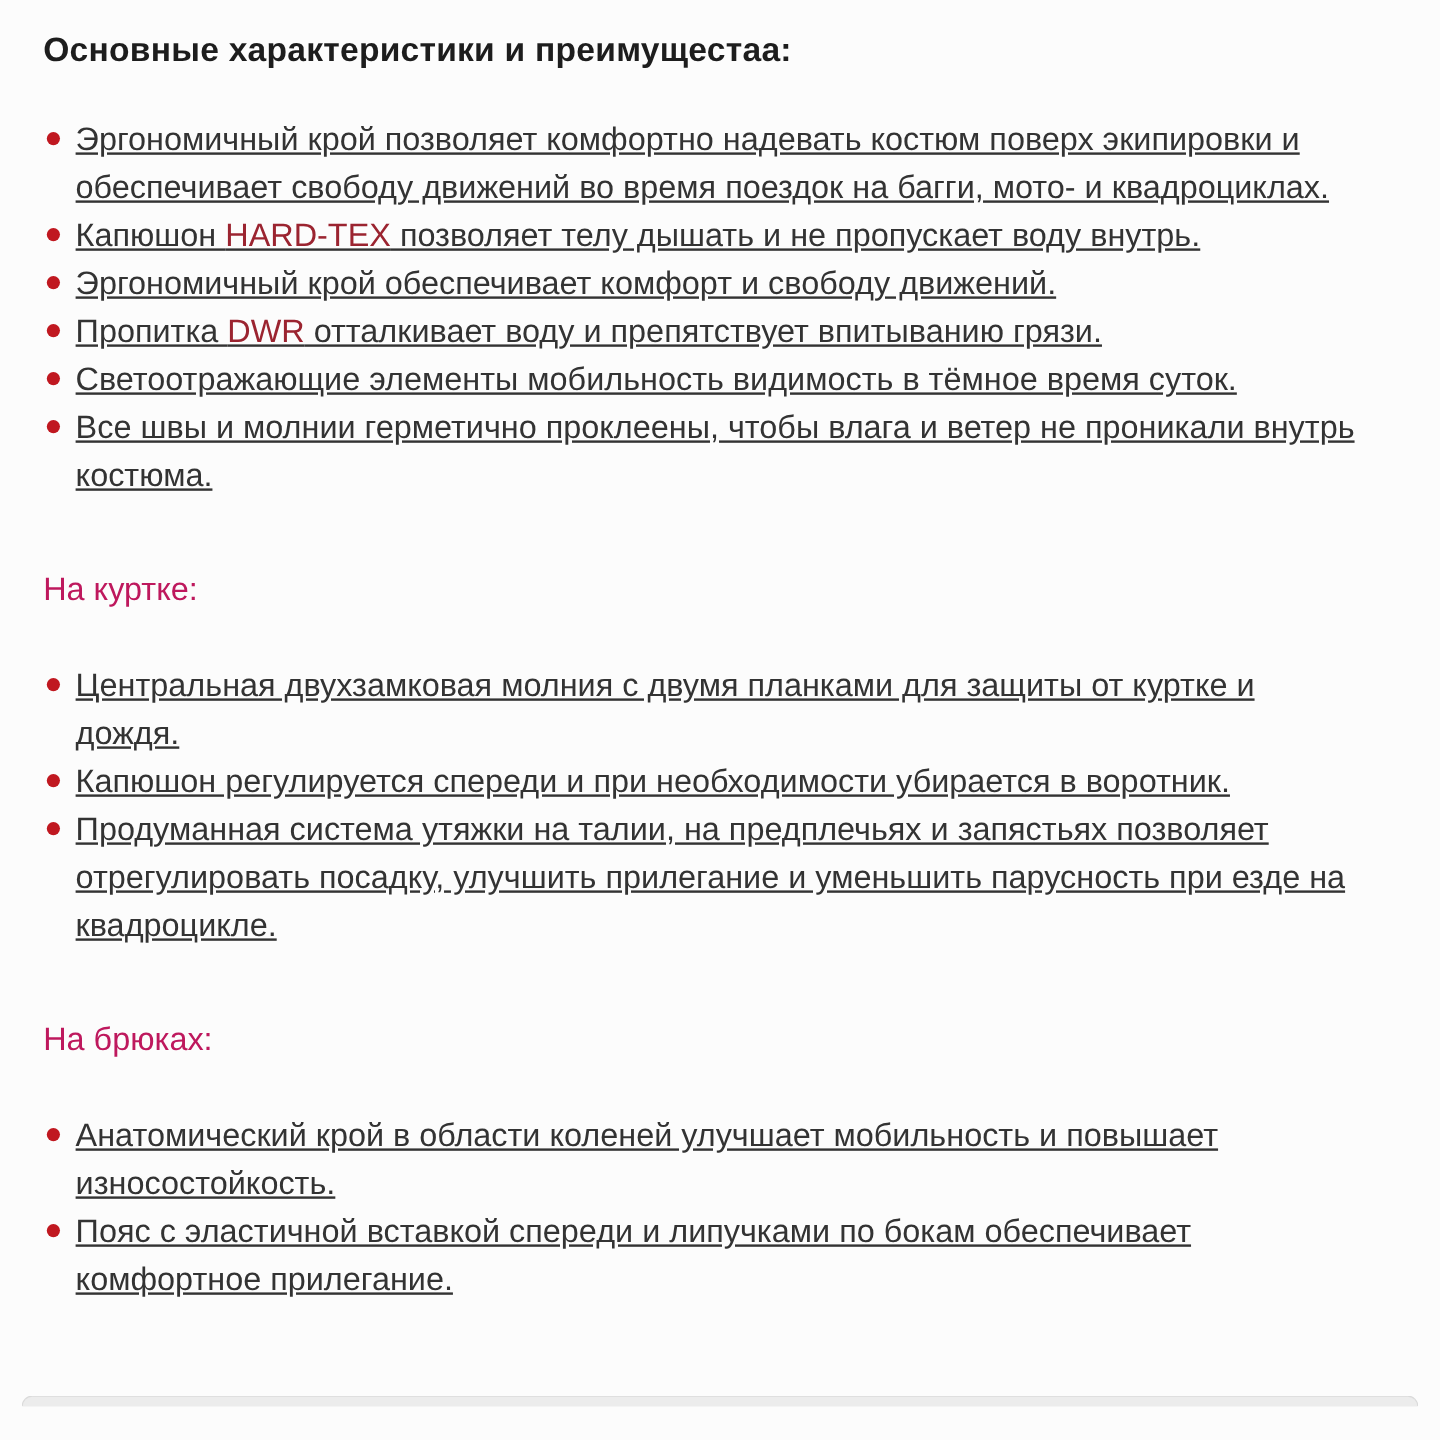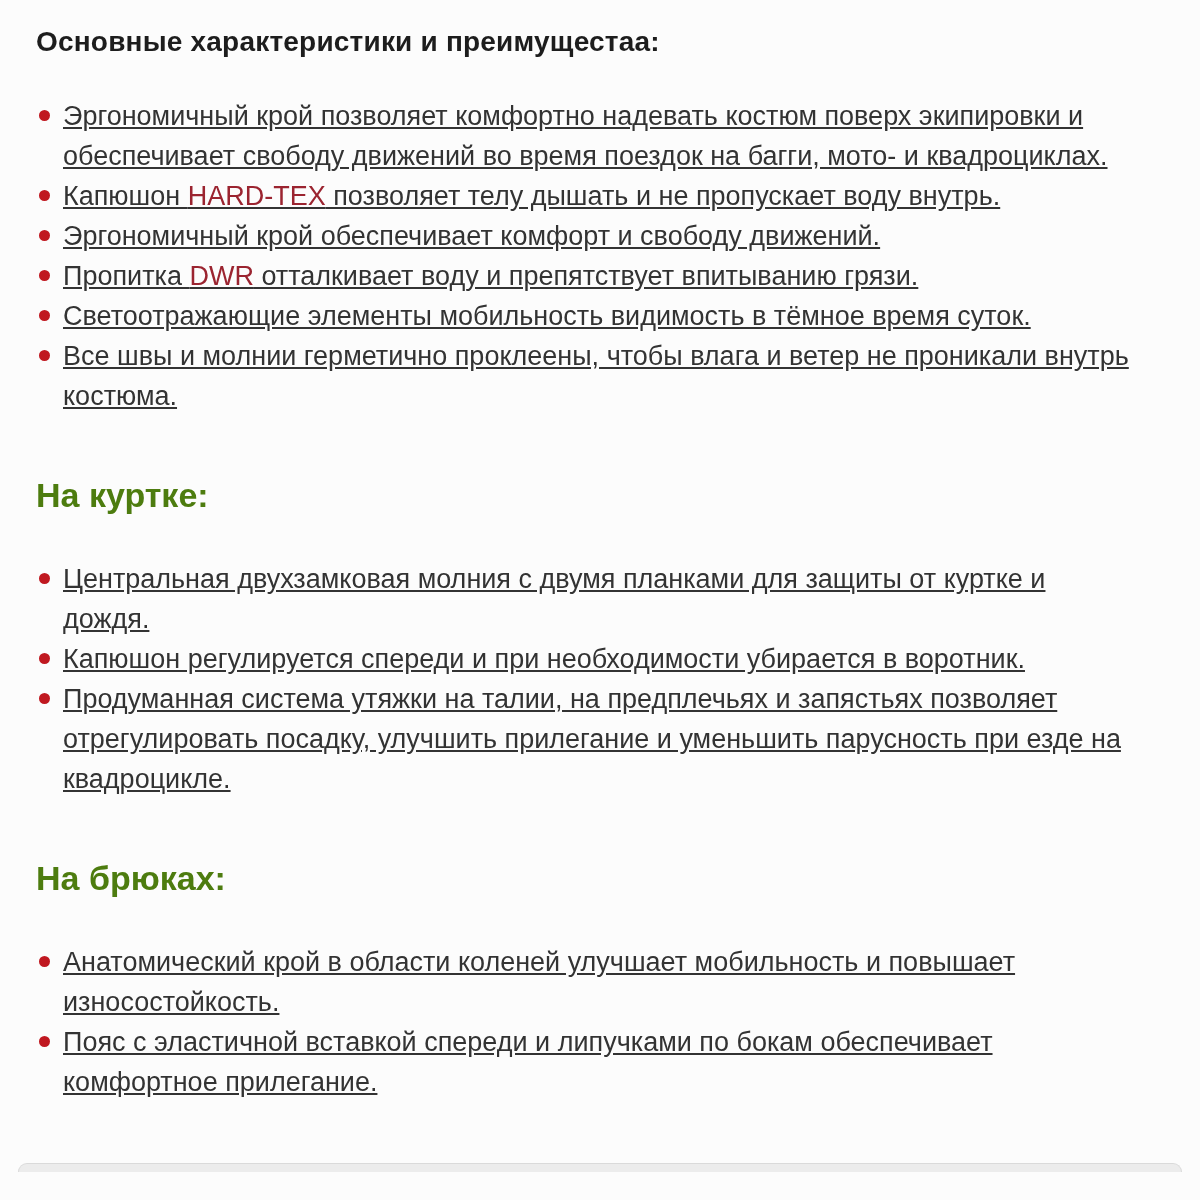--- a/index.html
+++ b/index.html
@@ -26,23 +26,23 @@
     border-radius:20px;
   }
   h1.title{
     font-size:28px;
     font-weight:bold;
     color:var(--heading-color);
     margin:0;
     letter-spacing:.2px;
   }
   h2.subheading{
-    font-size:34px;
-    font-weight:700;
-    color:#4d7c0f;
+    font-size:27px;
+    font-weight:400;
+    color:#be185d;
     margin:60px 0 44px 0;
   }
   section ul{
     list-style:none;
     margin:38px 0 0 0;
     padding:0;
     max-width:1100px;
   }
   section li{
     position:relative;

